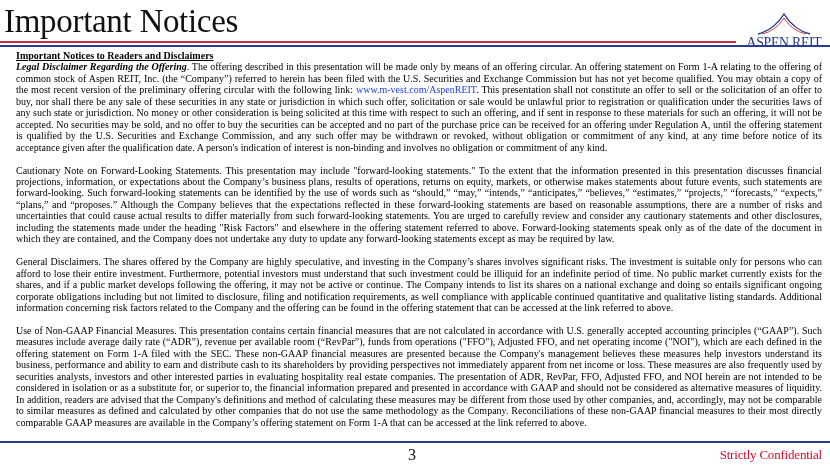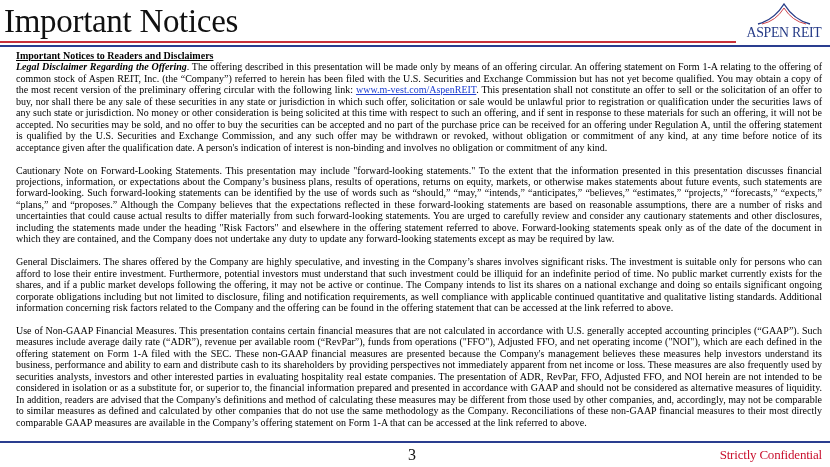--- a/index.html
+++ b/index.html
@@ -5,34 +5,34 @@
   html, body { margin: 0; padding: 0; background: #ffffff; }
   body { width: 830px; height: 467px; position: relative; overflow: hidden;
          font-family: "Liberation Serif", "DejaVu Serif", serif; color: #000; }
 
   .title { position: absolute; left: 4px; top: 2px; font-size: 33px; line-height: 38px;
            font-family: "Liberation Serif", serif; letter-spacing: -0.3px; color: #111; }
 
   .rule-red { position: absolute; left: 0; top: 41px; width: 736px; height: 2px; background: #c8303a; }
   .rule-blue { position: absolute; left: 0; top: 45px; width: 830px; height: 2px; background: #2a3d8f; }
 
-  .logo { position: absolute; left: 740px; top: 2px; width: 88px; height: 42px; }
+  .logo { position: absolute; left: 740px; top: 12px; width: 88px; height: 42px; }
   .logo svg { position: absolute; left: 16px; top: 0; }
   .logo-text { position: absolute; left: 0; top: 22px; width: 88px; text-align: center;
                font-family: "Liberation Serif", serif; font-size: 15px; color: #253a86;
                letter-spacing: -0.3px; transform: scaleX(0.92); transform-origin: center; }
 
   .content { position: absolute; left: 16px; top: 50px; width: 806px;
              font-size: 10px; line-height: 11.45px; text-align: justify; }
   .content p { margin: 0; }
   .gap { height: 11.5px; }
   .heading { font-weight: bold; text-decoration: underline; }
   .lead-italic { font-style: italic; font-weight: bold; }
   .lead-bold { font-weight: normal; }
-  .link { color: #1f3fd1; text-decoration: underline; }
+  .link { color: #1f3fd1; }
 
   .rule-bottom { position: absolute; left: 0; top: 441px; width: 830px; height: 2px; background: #2a3d8f; }
 
   .page-num { position: absolute; left: 408px; top: 446px; font-size: 16px; line-height: 18px;
               font-family: "Liberation Serif", serif; color: #111; }
   .confidential { position: absolute; right: 8px; top: 446px; font-size: 13px; line-height: 18px;
                   font-family: "Liberation Serif", serif; color: #c8102e; letter-spacing: -0.2px; }
 </style>
 </head>
 <body>

